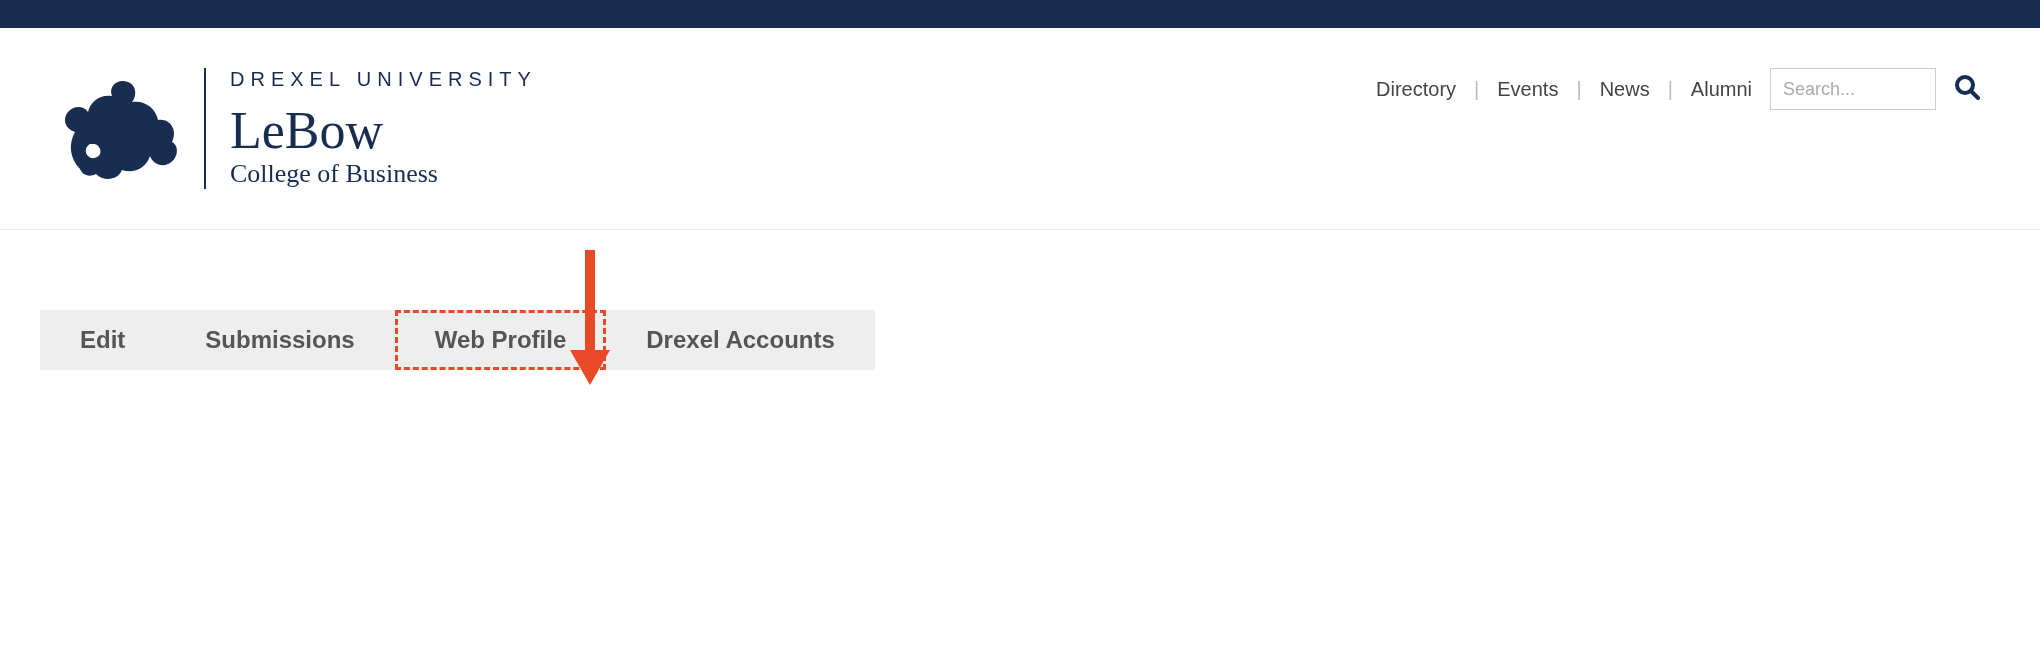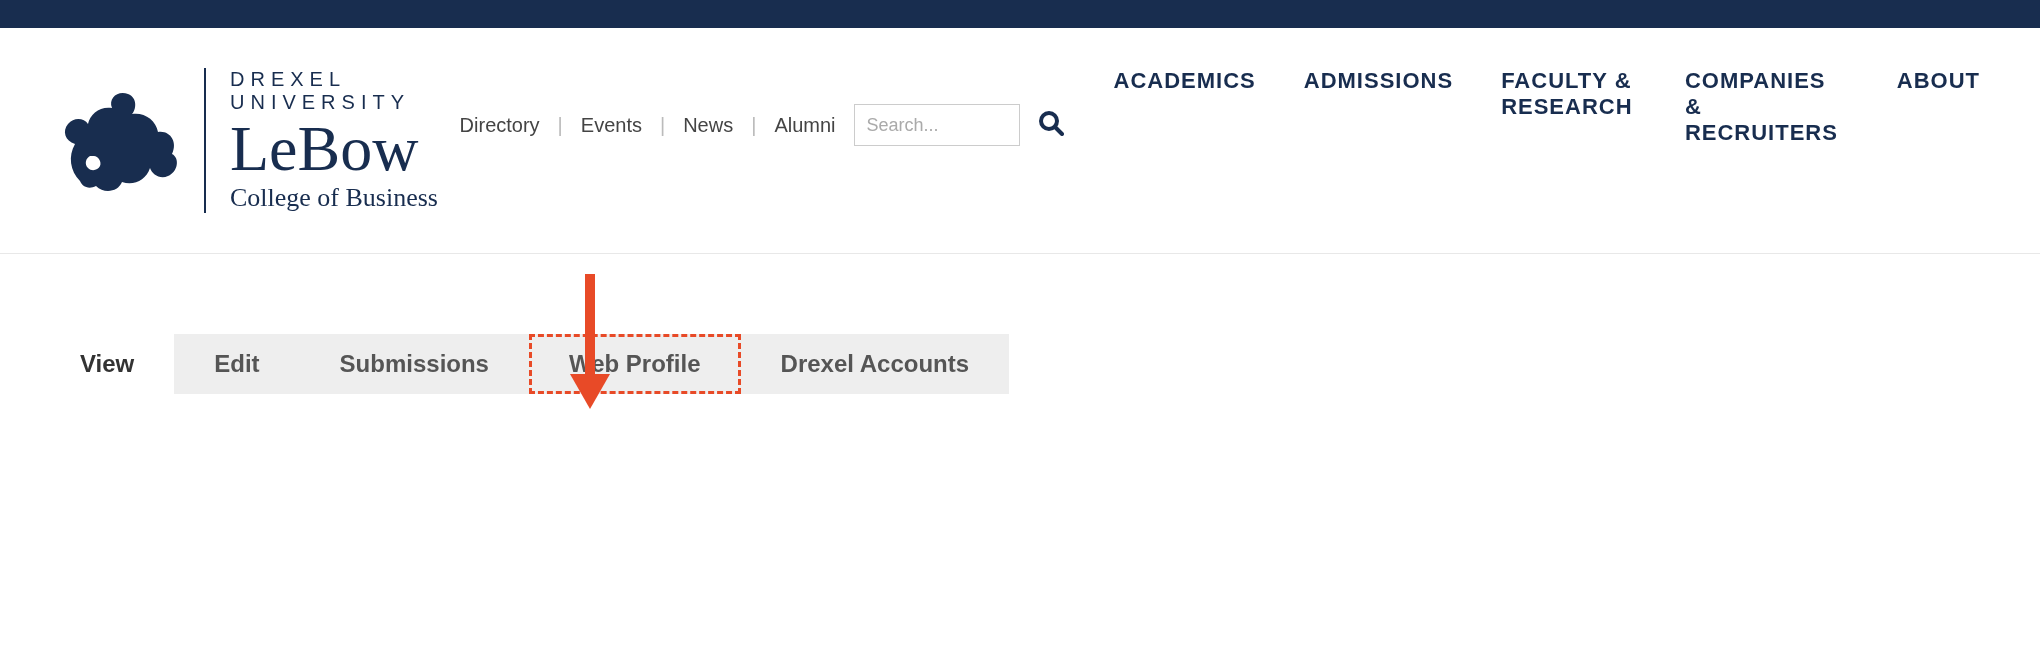--- a/index.html
+++ b/index.html
@@ -30,25 +30,25 @@
     border-left: 2px solid #182d4f;
     padding-left: 24px;
     color: #182d4f;
   }
   .logo-univ {
     font-size: 20px;
     letter-spacing: 6px;
     font-weight: 400;
   }
   .logo-lebow {
-    font-size: 64px;
+    font-size: 52px;
     font-weight: 400;
     font-family: Georgia, "Times New Roman", serif;
     line-height: 1;
-    margin-top: 3px;
+    margin-top: 14px;
   }
   .logo-college {
     font-size: 26px;
     font-family: Georgia, "Times New Roman", serif;
     font-weight: 400;
     margin-top: 2px;
   }
   .header-right {
     display: flex;
     flex-direction: row;
@@ -163,39 +163,31 @@
       <span class="utility-sep">|</span>
       <a>Alumni</a>
       <input class="search-input" type="text" placeholder="Search..." style="">
       <span class="search-icon">
         <svg width="26" height="26" viewBox="0 0 26 26">
           <circle cx="11" cy="11" r="8" stroke="#182d4f" stroke-width="4" fill="none"></circle>
           <line x1="17" y1="17" x2="24" y2="24" stroke="#182d4f" stroke-width="4" stroke-linecap="round"></line>
         </svg>
       </span>
     </div>
-    <nav class="main-nav">
-      <a>ACADEMICS</a>
-      <a>ADMISSIONS</a>
-      <a>FACULTY &amp; RESEARCH</a>
-      <a>COMPANIES &amp; RECRUITERS</a>
-      <a>ABOUT</a>
-    </nav>
   </div>
 </header>
 
 <div class="content">
   <div class="arrow-annotation">
     <svg width="60" height="140" viewBox="0 0 60 140">
       <line x1="30" y1="0" x2="30" y2="110" stroke="#e84a27" stroke-width="10"></line>
       <polygon points="10,100 50,100 30,135" fill="#e84a27"></polygon>
     </svg>
   </div>
 
   <div class="tabs">
-    <button class="tab active">View</button>
     <button class="tab">Edit</button>
     <button class="tab">Submissions</button>
     <button class="tab highlighted">Web Profile</button>
     <button class="tab">Drexel Accounts</button>
   </div>
 
 </div>
 
 </body></html>

